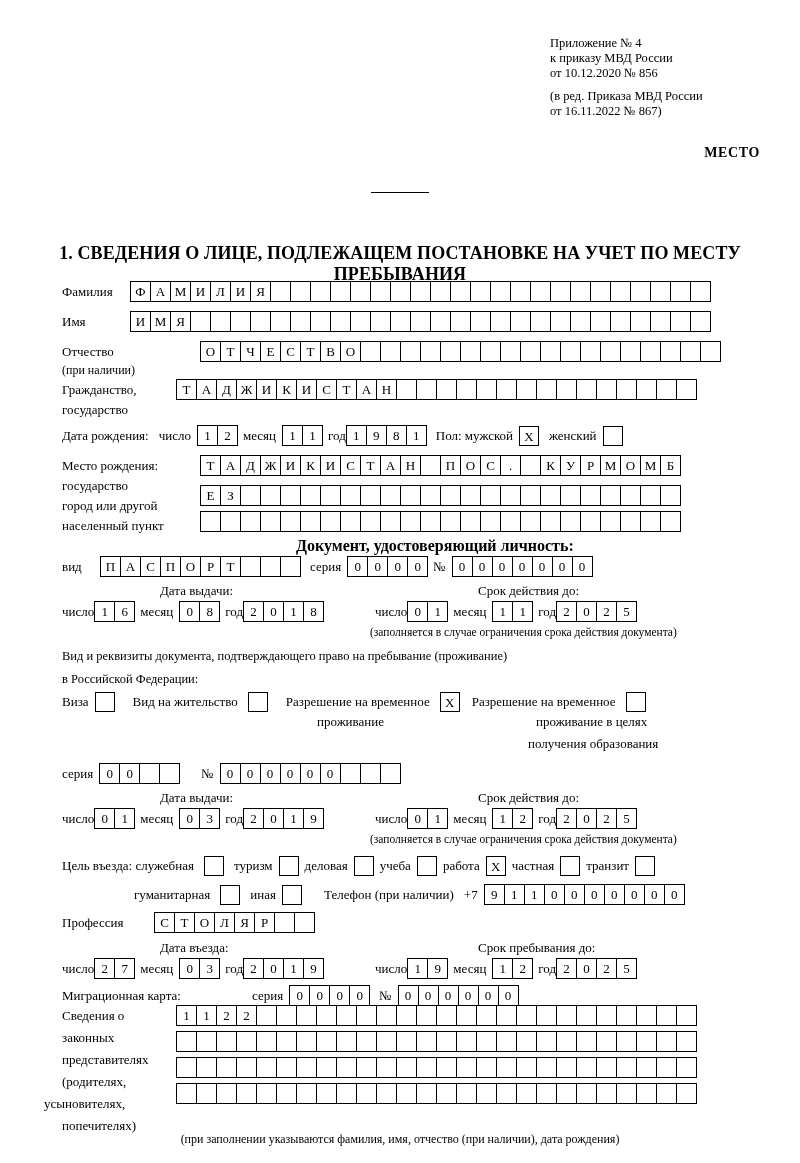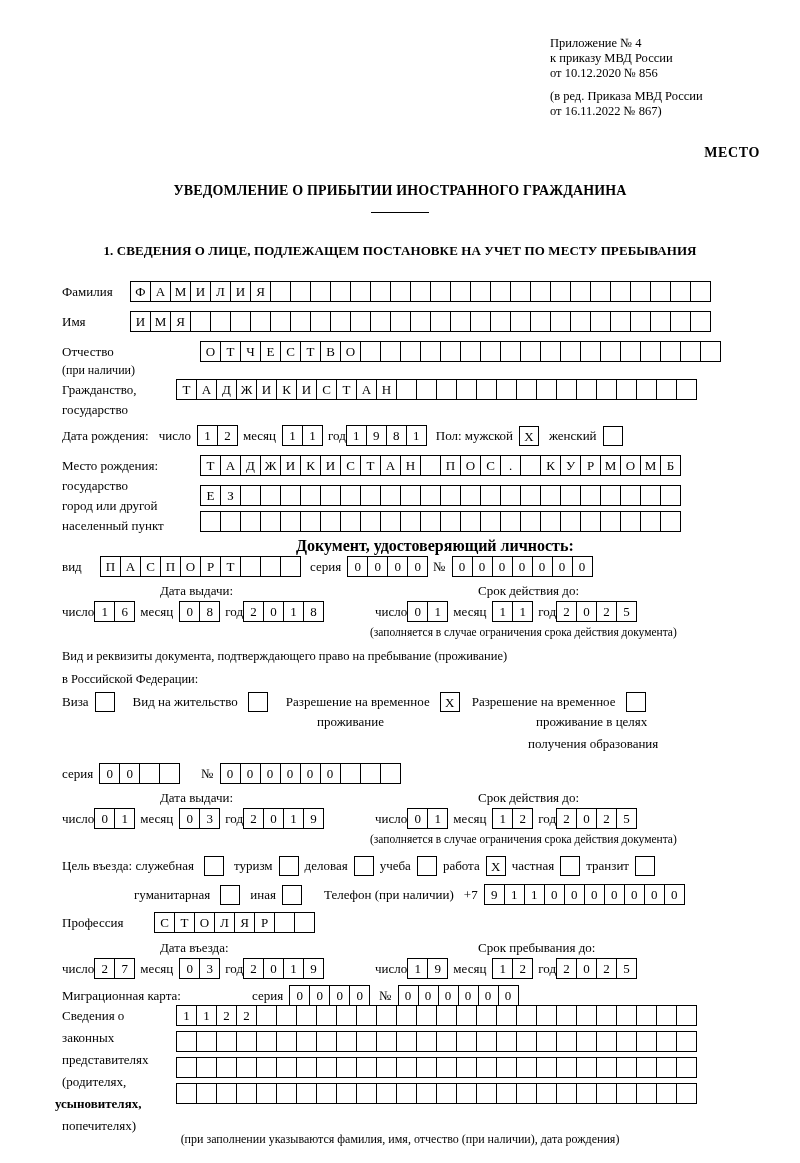--- a/index.html
+++ b/index.html
@@ -58,21 +58,21 @@
     border-bottom: 1px solid #000;
     vertical-align: 2px;
   }
   .section1 {
     position: absolute;
     top: 243px;
     left: 0;
     width: 800px;
     text-align: center;
     font-weight: bold;
-    font-size: 13px;
+    font-size: 18px;
     letter-spacing: 0.1px;
   }
   
   .row {
     position: absolute;
     display: flex;
     align-items: center;
     white-space: nowrap;
     font-size: 13px;
   }
@@ -125,21 +125,20 @@
     <div>Приложение № 4</div>
     <div>к приказу МВД России</div>
     <div>от 10.12.2020 № 856</div>
     <div class="gap"></div>
     <div>(в ред. Приказа МВД России</div>
     <div>от 16.11.2022 № 867)</div>
   </div>
   <div class="forma">МЕСТО</div>
 
   <div class="title">
-    <div>УВЕДОМЛЕНИЕ О ПРИБЫТИИ ИНОСТРАННОГО ГРАЖДАНИНА</div>
     <div>
       <span class="ul"></span>
     </div>
   </div>
 
   <div class="section1">1. СВЕДЕНИЯ О ЛИЦЕ, ПОДЛЕЖАЩЕМ ПОСТАНОВКЕ НА УЧЕТ ПО МЕСТУ ПРЕБЫВАНИЯ</div>
 
   <div class="row" style="top:281px; left:62px;">
     <span class="lbl" style="width:68px; display:inline-block;font-family:Liberation Serif, serif;">Фамилия</span>
     <span class="boxes" id="surname-boxes">
@@ -763,21 +762,21 @@
   </div>
   <div class="row" style="top:1030px; left:62px;">
     <span class="lbl">законных</span>
   </div>
   <div class="row" style="top:1052px; left:62px;">
     <span class="lbl">представителях</span>
   </div>
   <div class="row" style="top:1074px; left:62px;">
     <span class="lbl">(родителях,</span>
   </div>
-  <div class="row" style="top:1096px; left:55px;font-weight:bold;">
+  <div class="row" style="top:1096px; left:44px;">
     <span class="lbl">усыновителях,</span>
   </div>
   <div class="row" style="top:1118px; left:62px;">
     <span class="lbl">попечителях)</span>
   </div>
 
   <div class="row" style="top:1005px; left:176px;">
     <span class="boxes" id="legalrep1">
         <span class="bx">1</span>
         <span class="bx">1</span>

